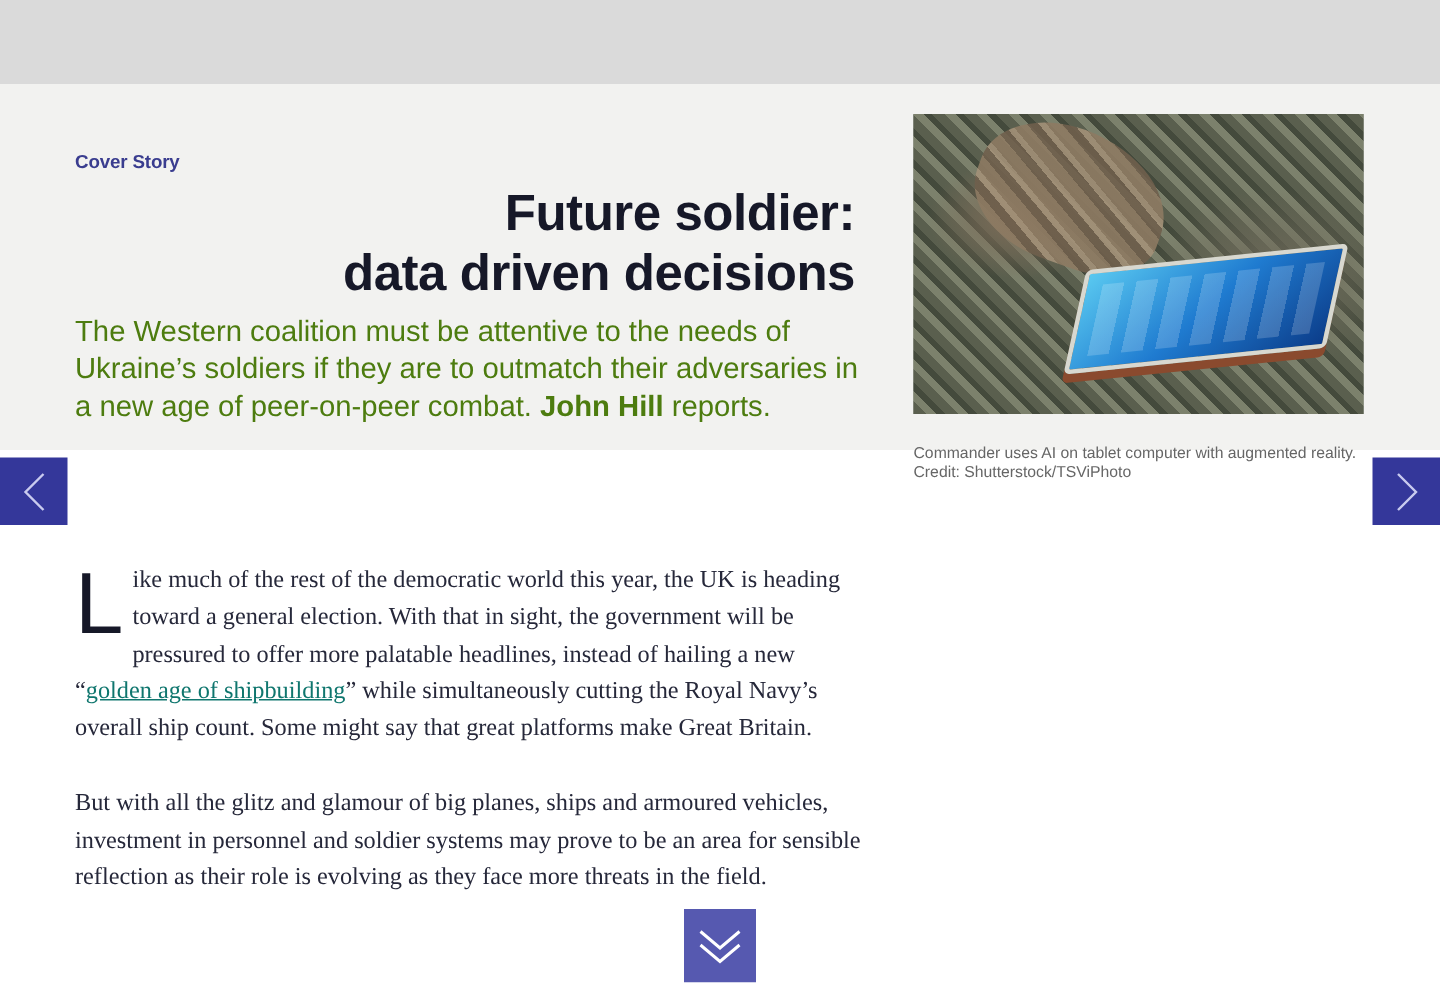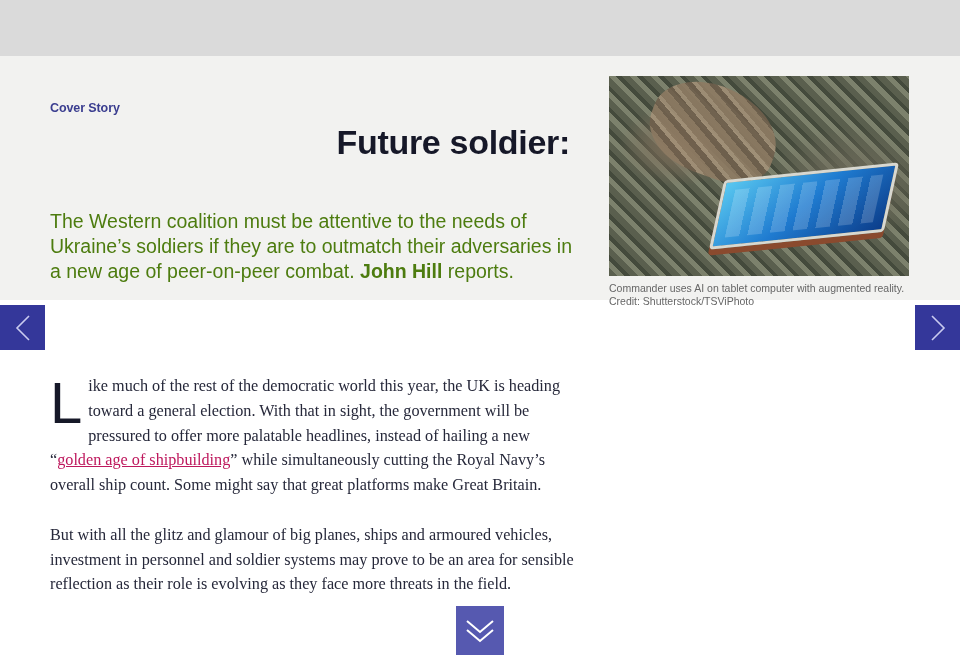--- a/index.html
+++ b/index.html
@@ -20,42 +20,43 @@
         radial-gradient(ellipse 60px 40px at 70px 70px, #7d6c58 0%, rgba(125,108,88,0) 100%),
         radial-gradient(ellipse 80px 60px at 240px 110px, #6e6a5a 0%, rgba(110,106,90,0) 100%),
         repeating-linear-gradient(45deg, #5a5f4e 0px, #5a5f4e 6px, #7c816c 6px, #7c816c 11px, #444a3c 11px, #444a3c 15px),
         #596050; }
     .hero-image .tablet { position: absolute; left: 110px; top: 95px; width: 170px; height: 70px; transform: skewX(-18deg) rotate(-6deg);
       background: linear-gradient(135deg, #59c8f0 0%, #1f7bd0 50%, #0c3d8a 100%); border: 3px solid #d8d8d0; border-radius: 4px; box-shadow: 0 6px 0 #8a4a2e; }
     .hero-image .tablet::after { content: ""; position: absolute; left: 10px; top: 8px; right: 10px; bottom: 8px;
       background: repeating-linear-gradient(90deg, rgba(255,255,255,0.18) 0 14px, rgba(255,255,255,0) 14px 22px); }
     .hero-image .glove { position: absolute; left: 40px; top: 10px; width: 130px; height: 90px; border-radius: 50% 60% 40% 50%;
       background: repeating-linear-gradient(30deg, #8d7a62 0 8px, #6f5f4c 8px 14px, #a39178 14px 18px); transform: rotate(20deg); opacity: 0.9; }
-    .caption { margin-top: 6px; font-size: 10.5px; line-height: 13px; color: #666666; }
+    .caption { margin-top: 20px; font-size: 10.5px; line-height: 13px; color: #666666; }
 
     .nav-arrow { position: absolute; top: 305px; width: 45px; height: 45px; background: #34379a; display: flex; align-items: center; justify-content: center; cursor: pointer; }
     .nav-prev { left: 0; }
     .nav-next { left: 915px; }
 
     .article { position: absolute; left: 50px; top: 374px; width: 525px; font-family: "Liberation Serif", "DejaVu Serif", serif; font-size: 16.2px; line-height: 24.8px; color: #26283a; }
     .article p { margin-bottom: 24.8px; }
     .dropcap { float: left; font-family: "Liberation Sans", sans-serif; font-size: 58px; line-height: 46px; margin: 6px 6px 0 0; color: #161828; }
-    .article a { color: #be185d; text-decoration: underline; }
+    .article a { color: #0f766e; text-decoration: underline; }
 
     .scroll-down { position: absolute; left: 456px; top: 606px; width: 48px; height: 49px; background: #5659b0; display: flex; align-items: center; justify-content: center; cursor: pointer; }
   </style>
 </head>
 <body>
 
 <div class="top-bar"></div>
 
 <section class="hero">
   <div class="kicker">Cover Story</div>
   <h1 class="title">
     <span>Future soldier:</span><br>
+    <span>data driven decisions</span>
   </h1>
   <p class="standfirst"><span>The Western coalition must be attentive to the needs of Ukraine’s soldiers if they are to outmatch their adversaries in a new age of peer-on-peer combat. </span><span class="author">John Hill</span><span> reports.</span></p>
 
   <figure class="hero-figure">
     <div class="hero-image" role="img" aria-label="Commander uses AI on tablet computer with augmented reality">
       <div class="glove"></div>
       <div class="tablet"></div>
     </div>
     <figcaption class="caption">Commander uses AI on tablet computer with augmented reality. Credit: Shutterstock/TSViPhoto</figcaption>
   </figure>

